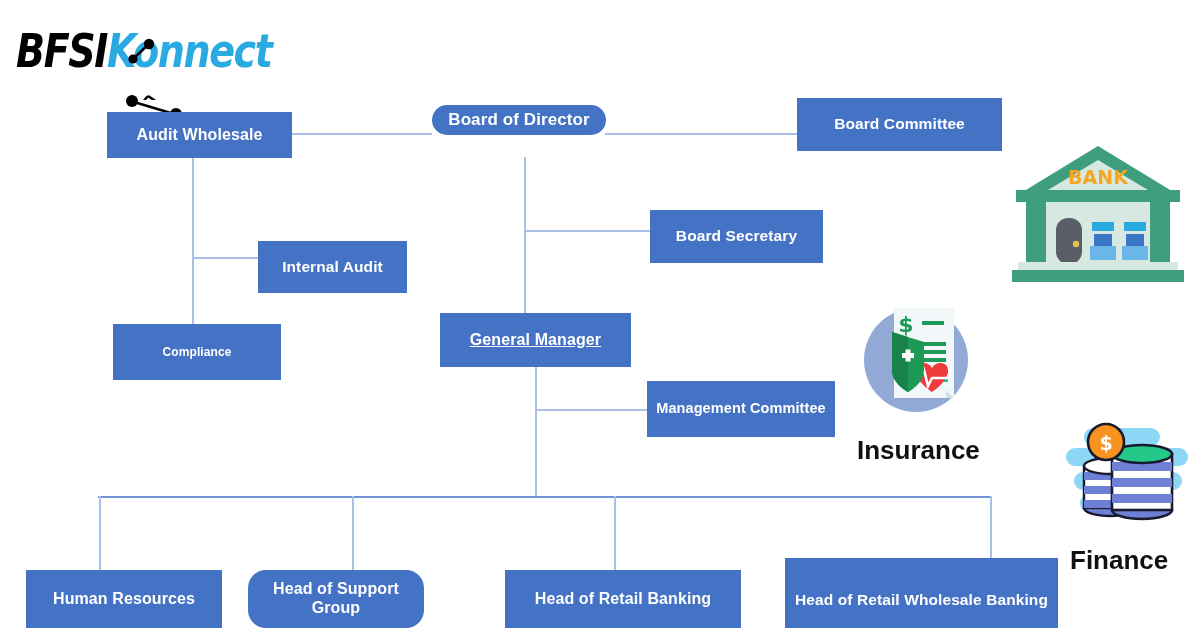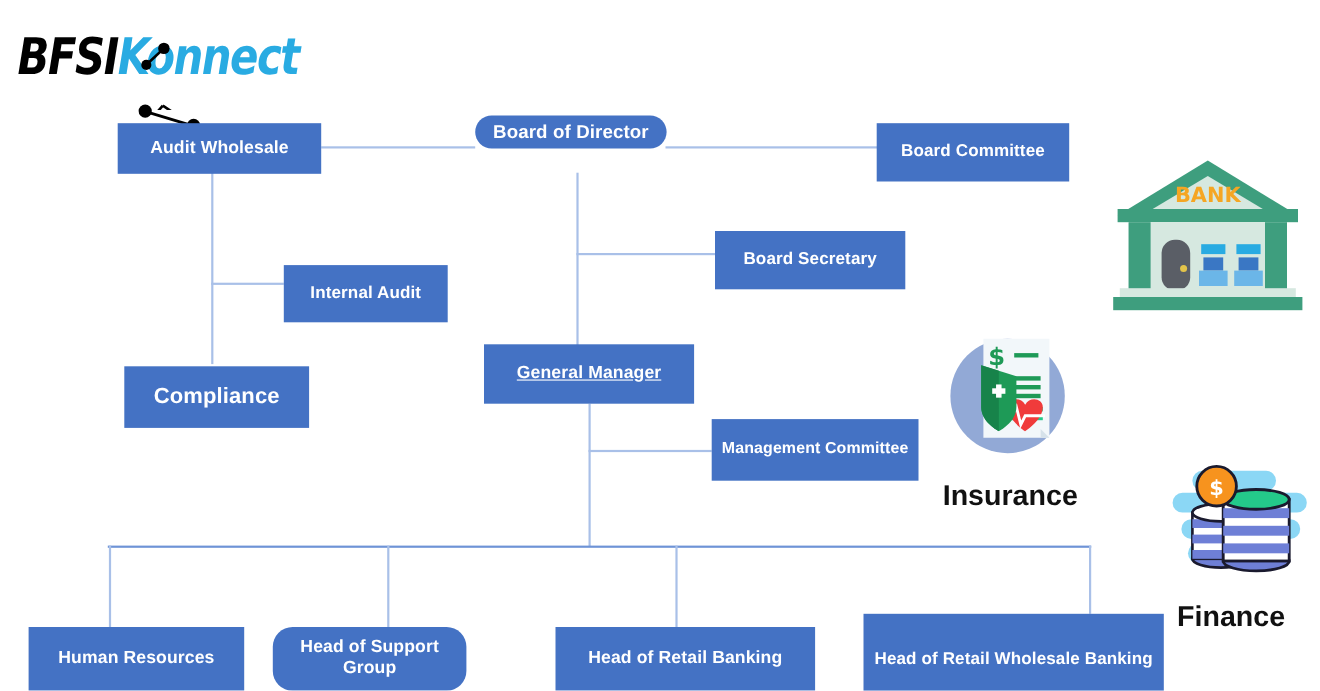--- a/index.html
+++ b/index.html
@@ -89,27 +89,27 @@
 
   <div class="ln lnv" style="left:99px;top:496px;height:76px;"></div>
   <div class="ln lnv" style="left:352px;top:496px;height:76px;"></div>
   <div class="ln lnv" style="left:614px;top:496px;height:76px;"></div>
   <div class="ln lnv" style="left:990px;top:496px;height:62px;"></div>
 
   <div class="node" style="left:107px;top:112px;width:185px;height:46px;font-size:16px;">Audit Wholesale</div>
 
   <div class="node" style="left:432px;top:105px;width:174px;height:30px;font-size:17px;border-radius:18px;">Board of Director</div>
 
-  <div class="node" style="left:797px;top:112px;width:175px;height:53px;font-size:15.5px;">Board Committee</div>
+  <div class="node" style="left:797px;top:98px;width:205px;height:53px;font-size:15.5px;">Board Committee</div>
 
   <div class="node" style="left:258px;top:241px;width:149px;height:52px;font-size:15.5px;">Internal Audit</div>
 
   <div class="node" style="left:650px;top:210px;width:173px;height:53px;font-size:15.5px;">Board Secretary</div>
 
-  <div class="node" style="left:113px;top:333px;width:168px;height:56px;font-size:20px;">Compliance</div>
+  <div class="node" style="left:113px;top:324px;width:168px;height:56px;font-size:12px;">Compliance</div>
 
   <div class="node" style="left:440px;top:313px;width:191px;height:54px;font-size:16px;text-decoration:underline;">General Manager</div>
 
   <div class="node" style="left:647px;top:381px;width:188px;height:56px;font-size:14.5px;">Management Committee</div>
 
   <div class="node" style="left:26px;top:570px;width:196px;height:58px;font-size:16px;">Human Resources</div>
 
   <div class="node" style="left:248px;top:570px;width:176px;height:58px;font-size:16px;border-radius:18px;">Head of Support Group</div>
 
   <div class="node" style="left:505px;top:570px;width:236px;height:58px;font-size:16px;">Head of Retail Banking</div>

